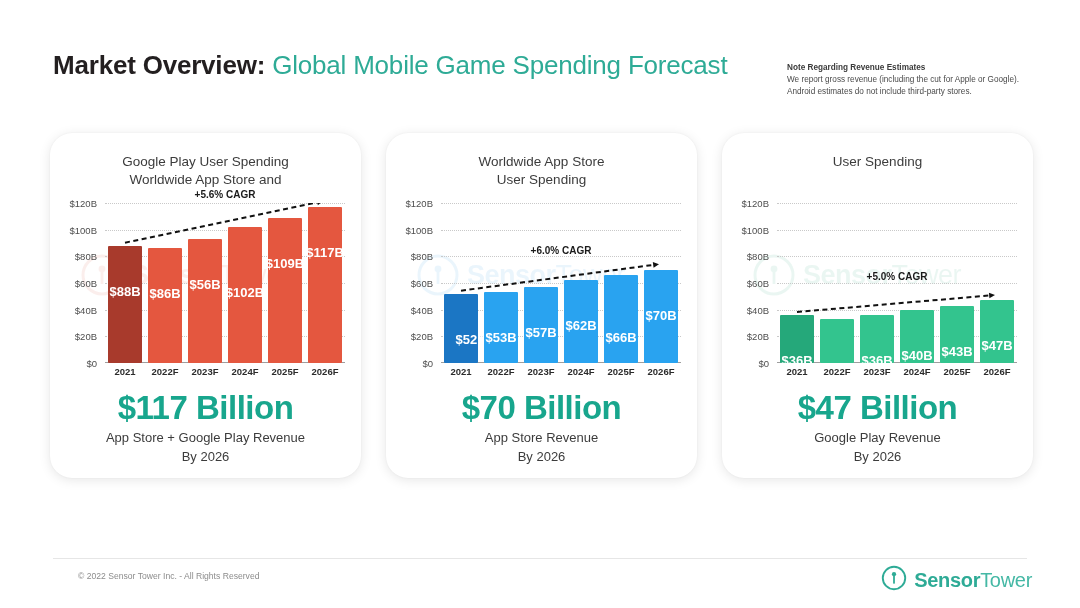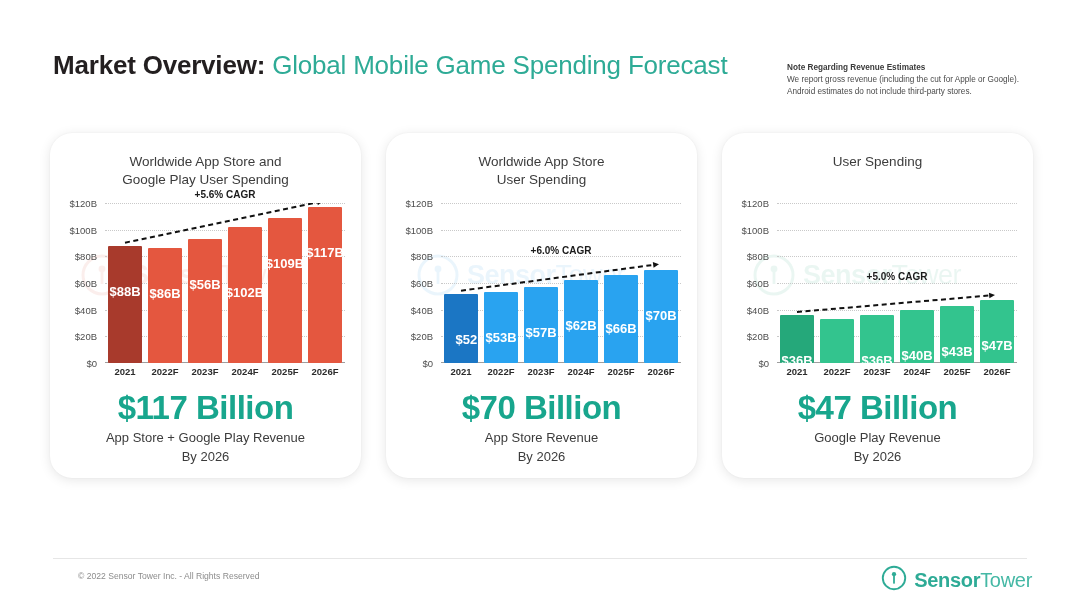--- a/index.html
+++ b/index.html
@@ -287,22 +287,22 @@
     <div class="note-title">Note Regarding Revenue Estimates</div>
     <div class="note-line">We report gross revenue (including the cut for Apple or Google).</div>
     <div class="note-line">Android estimates do not include third-party stores.</div>
   </div>
 </div>
 
 <div class="cards">
 
   <div class="card c1">
     <div class="card-title">
+      <div>Google Play User Spending</div>
       <div>Worldwide App Store and</div>
-      <div>Google Play User Spending</div>
     </div>
     <div class="watermark wm-c1">
       <svg width="44" height="44" viewBox="0 0 44 44" aria-hidden="true">
         <circle cx="22" cy="22" r="19" fill="none" stroke="#d8452f" stroke-width="3"></circle>
         <circle cx="22" cy="16" r="3.4" fill="#d8452f"></circle>
         <rect x="20.6" y="18" width="2.8" height="13" fill="#d8452f"></rect>
       </svg>
       <div class="wm-text">
         <span>Sensor</span><span class="wm-light">Tower</span>
       </div>
@@ -400,21 +400,21 @@
       <div class="bars">
           <div class="bar" style="left: 3px; width: 34px; height: 69.3333px; background: rgb(27, 118, 196);"></div>
           <div class="bar-label" style="left: -8px; width: 56px; top: 128.667px; padding-left: 10px;">$52B</div>
           <div class="bar" style="left: 43px; width: 34px; height: 70.6667px; background: rgb(41, 163, 240);"></div>
           <div class="bar-label" style="left: 32px; width: 56px; top: 127.333px;">$53B</div>
           <div class="bar" style="left: 83px; width: 34px; height: 76px; background: rgb(41, 163, 240);"></div>
           <div class="bar-label" style="left: 72px; width: 56px; top: 122px;">$57B</div>
           <div class="bar" style="left: 123px; width: 34px; height: 82.6667px; background: rgb(41, 163, 240);"></div>
           <div class="bar-label" style="left: 112px; width: 56px; top: 115.333px;">$62B</div>
           <div class="bar" style="left: 163px; width: 34px; height: 88px; background: rgb(41, 163, 240);"></div>
-          <div class="bar-label" style="left: 152px; width: 56px; top: 118px;">$66B</div>
+          <div class="bar-label" style="left: 152px; width: 56px; top: 127px;">$66B</div>
           <div class="bar" style="left: 203px; width: 34px; height: 93.3333px; background: rgb(41, 163, 240);"></div>
           <div class="bar-label" style="left: 192px; width: 56px; top: 104.667px;">$70B</div>
         </div>
       <div class="cagr-wrap">
           <svg width="240" height="160" style="position: absolute; left: 0px; top: 0px;">
             <line x1="20" y1="87.66666666666666" x2="214" y2="61.66666666666666" stroke="#111" stroke-width="2" stroke-dasharray="5,3.5"></line>
             <polygon points="218,61.130584192439855 212.57451525183004,64.71026507868866 211.82340423175924,59.10582131354506" fill="#111"></polygon>
           </svg>
           <div class="cagr-label" style="left: 72px; top: 41.6667px; width: 96px; text-align: center;">+6.0% CAGR</div>
         </div>

